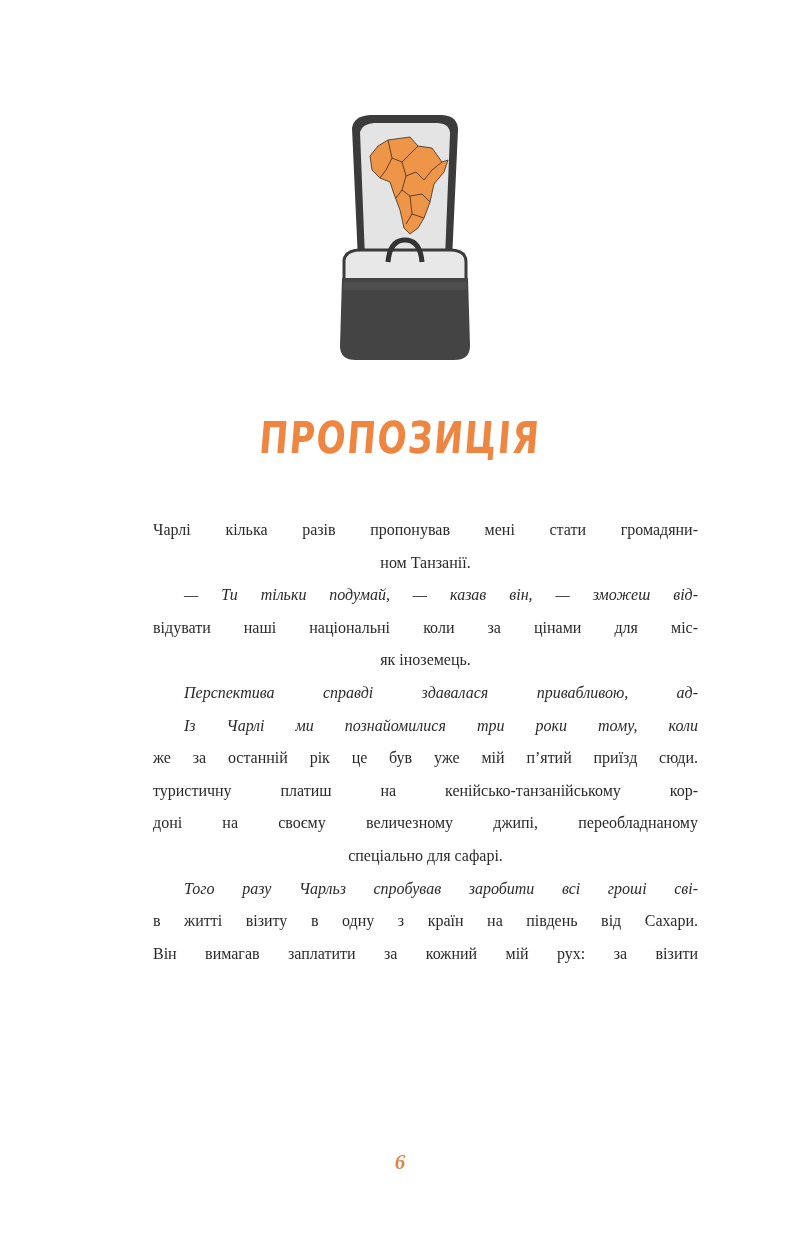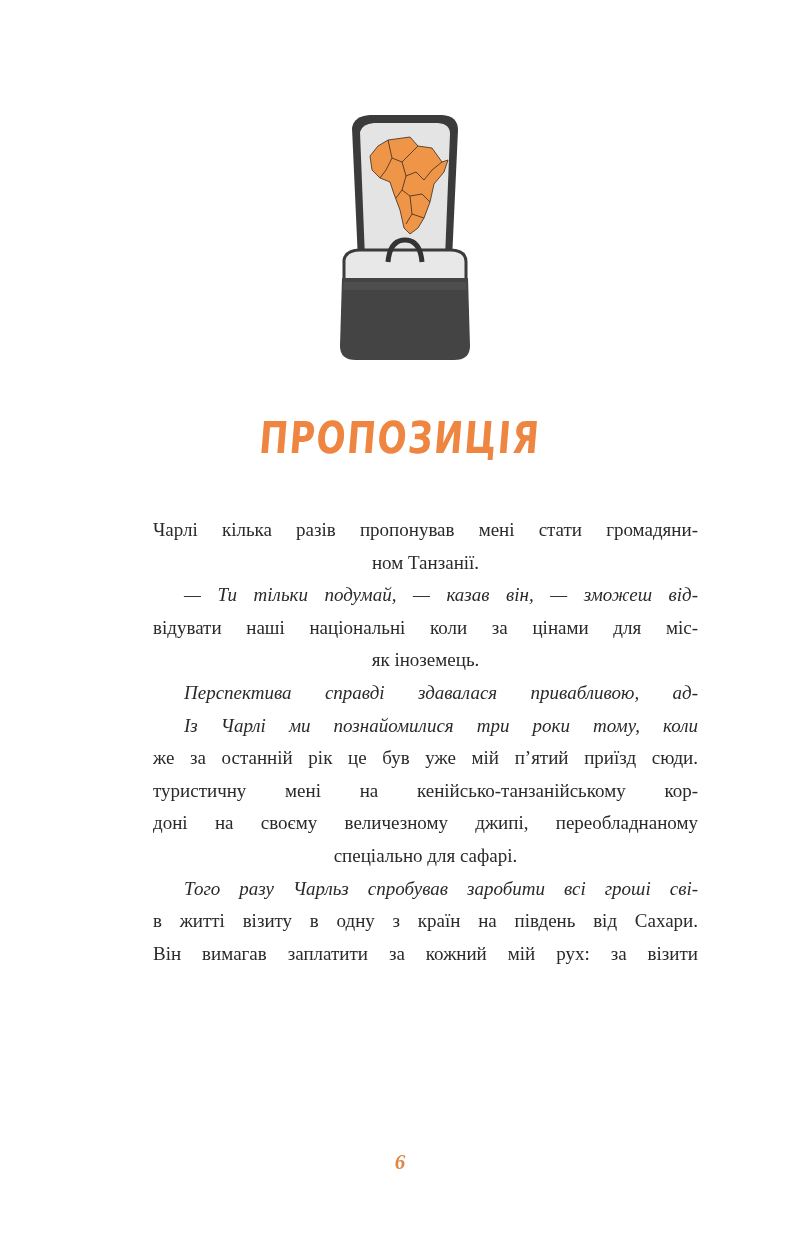--- a/index.html
+++ b/index.html
@@ -7,21 +7,21 @@
   .illustration { position:absolute; left:330px; top:110px; width:150px; height:260px; }
   .chapter-title {
     position:absolute; left:0; width:800px; top:412px; text-align:center;
     font-family:"DejaVu Sans", sans-serif; font-weight:bold; font-size:44px;
     letter-spacing:2px; transform:scaleX(0.78); transform-origin:center;
     color:#ee8540;
   }
   .chapter-title span { display:inline-block; transform:skewX(-6deg); }
   .body-text {
     position:absolute; left:153px; top:514px; width:545px;
-    font-family:"Liberation Serif", serif; font-size:19px; line-height:32.6px;
+    font-family:"Liberation Serif", serif; font-size:16px; line-height:32.6px;
     color:#2a2a2a;
   }
   .line { display:block; height:32.6px; white-space:nowrap; overflow:visible;text-align:center; }
   .line.justify { text-align:justify; text-align-last:justify; }
   .line.indent { padding-left:31px;font-style:italic; }
   .page-number {
     position:absolute; left:0; width:800px; top:1150px; text-align:center;
     font-family:"Liberation Serif", serif; font-style:italic; font-weight:bold;
     font-size:21px; color:#e08645;
   }
@@ -53,21 +53,21 @@
 
 <div class="body-text">
   <span class="line justify">Чарлі кілька разів пропонував мені стати громадяни-</span>
   <span class="line">ном Танзанії.</span>
   <span class="line justify indent">— Ти тільки подумай, — казав він, — зможеш від-</span>
   <span class="line justify">відувати наші національні коли за цінами для міс-</span>
   <span class="line">як іноземець.</span>
   <span class="line justify indent">Перспектива справді здавалася привабливою, ад-</span>
   <span class="line justify indent">Із Чарлі ми познайомилися три роки тому, коли</span>
   <span class="line justify">же за останній рік це був уже мій п’ятий приїзд сюди.</span>
-  <span class="line justify">туристичну мені на кенійсько-танзанійському кор-</span>
+  <span class="line justify">туристичну платиш на кенійсько-танзанійському кор-</span>
   <span class="line justify">доні на своєму величезному джипі, переобладнаному</span>
   <span class="line">спеціально для сафарі.</span>
   <span class="line justify indent">Того разу Чарльз спробував заробити всі гроші сві-</span>
   <span class="line justify">в житті візиту в одну з країн на південь від Сахари.</span>
   <span class="line justify">Він вимагав заплатити за кожний мій рух: за візити</span>
 </div>
 
 <div class="page-number">6</div>
 
 </body></html>

